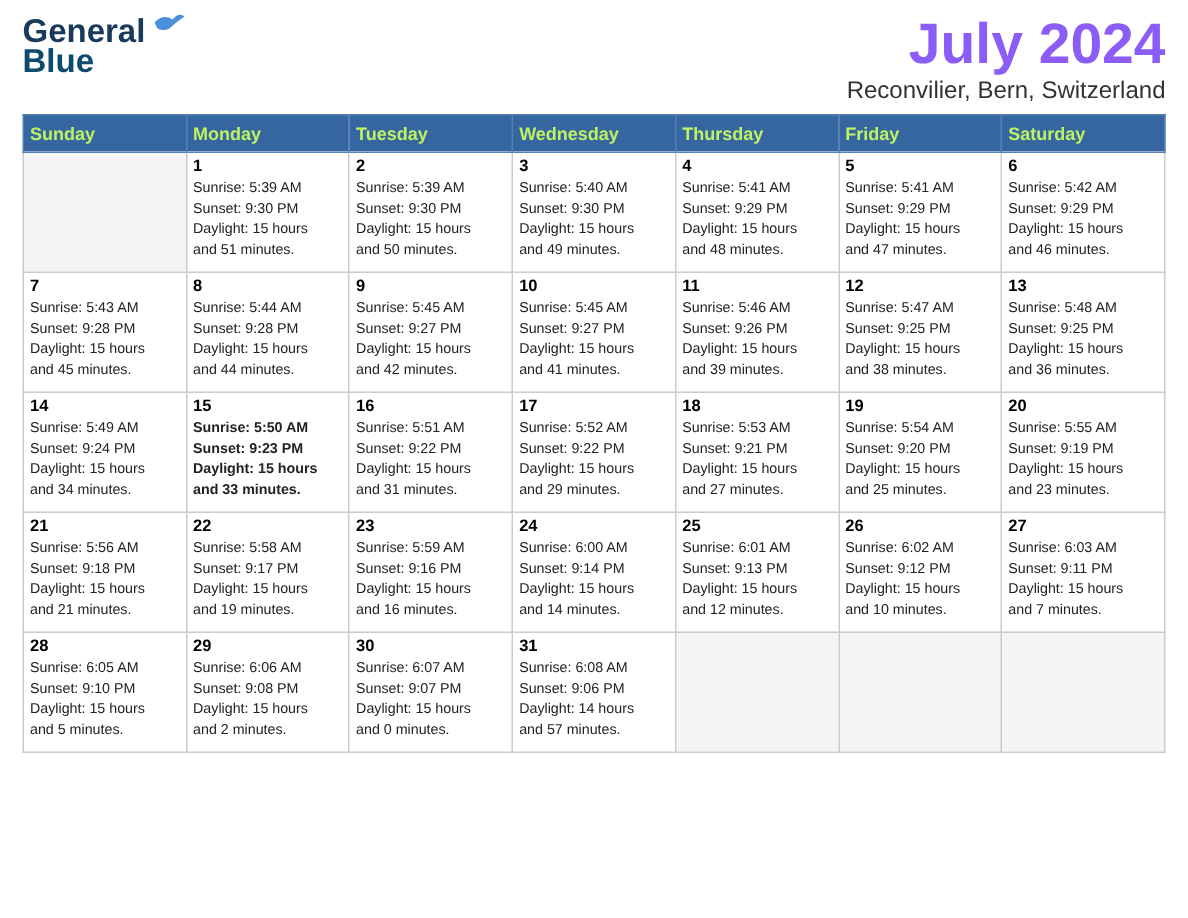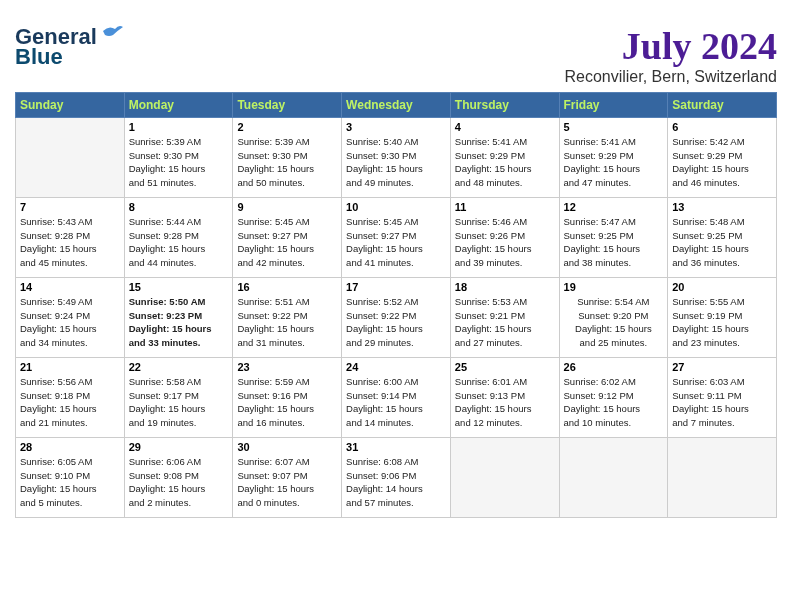--- a/index.html
+++ b/index.html
@@ -5,42 +5,41 @@
     * { margin: 0; padding: 0; box-sizing: border-box; }
     body {
       font-family: Arial, sans-serif;
       background: #fff;
       width: 792px;
       height: 612px;
       overflow: hidden;
     }
     .container {
       width: 792px;
-      padding: 26px 15px;
+      padding: 10px 15px;
     }
     .header {
       display: flex;
       justify-content: space-between;
       align-items: flex-start;
       margin-bottom: 6px;
     }
     .logo {
       display: flex;
       flex-direction: column;
       align-items: flex-start;
     }
     .title-section {
       text-align: right;
     }
     .month-title {
       font-size: 38px;
       font-weight: bold;
-      color: #4c1d95;
+      color: #8b5cf6;
       line-height: 1.1;
-      font-family: Liberation Serif, serif;
     }
     .location {
       font-size: 16px;
       color: #333;
     }
     table {
       width: 100%;
       border-collapse: collapse;
       table-layout: fixed;
     }
@@ -243,21 +242,21 @@
           </td>
           <td>
             <span class="day-num">18</span>
             <div class="day-info" style="white-space: pre-line;">Sunrise: 5:53 AM
 Sunset: 9:21 PM
 Daylight: 15 hours
 and 27 minutes.</div>
           </td>
           <td>
             <span class="day-num">19</span>
-            <div class="day-info" style="white-space: pre-line; text-align: center;">Sunrise: 5:54 AM
+            <div class="day-info" style="white-space: pre-line;">Sunrise: 5:54 AM
 Sunset: 9:20 PM
 Daylight: 15 hours
 and 25 minutes.</div>
           </td>
           <td>
             <span class="day-num">20</span>
             <div class="day-info" style="white-space: pre-line;">Sunrise: 5:55 AM
 Sunset: 9:19 PM
 Daylight: 15 hours
 and 23 minutes.</div>

